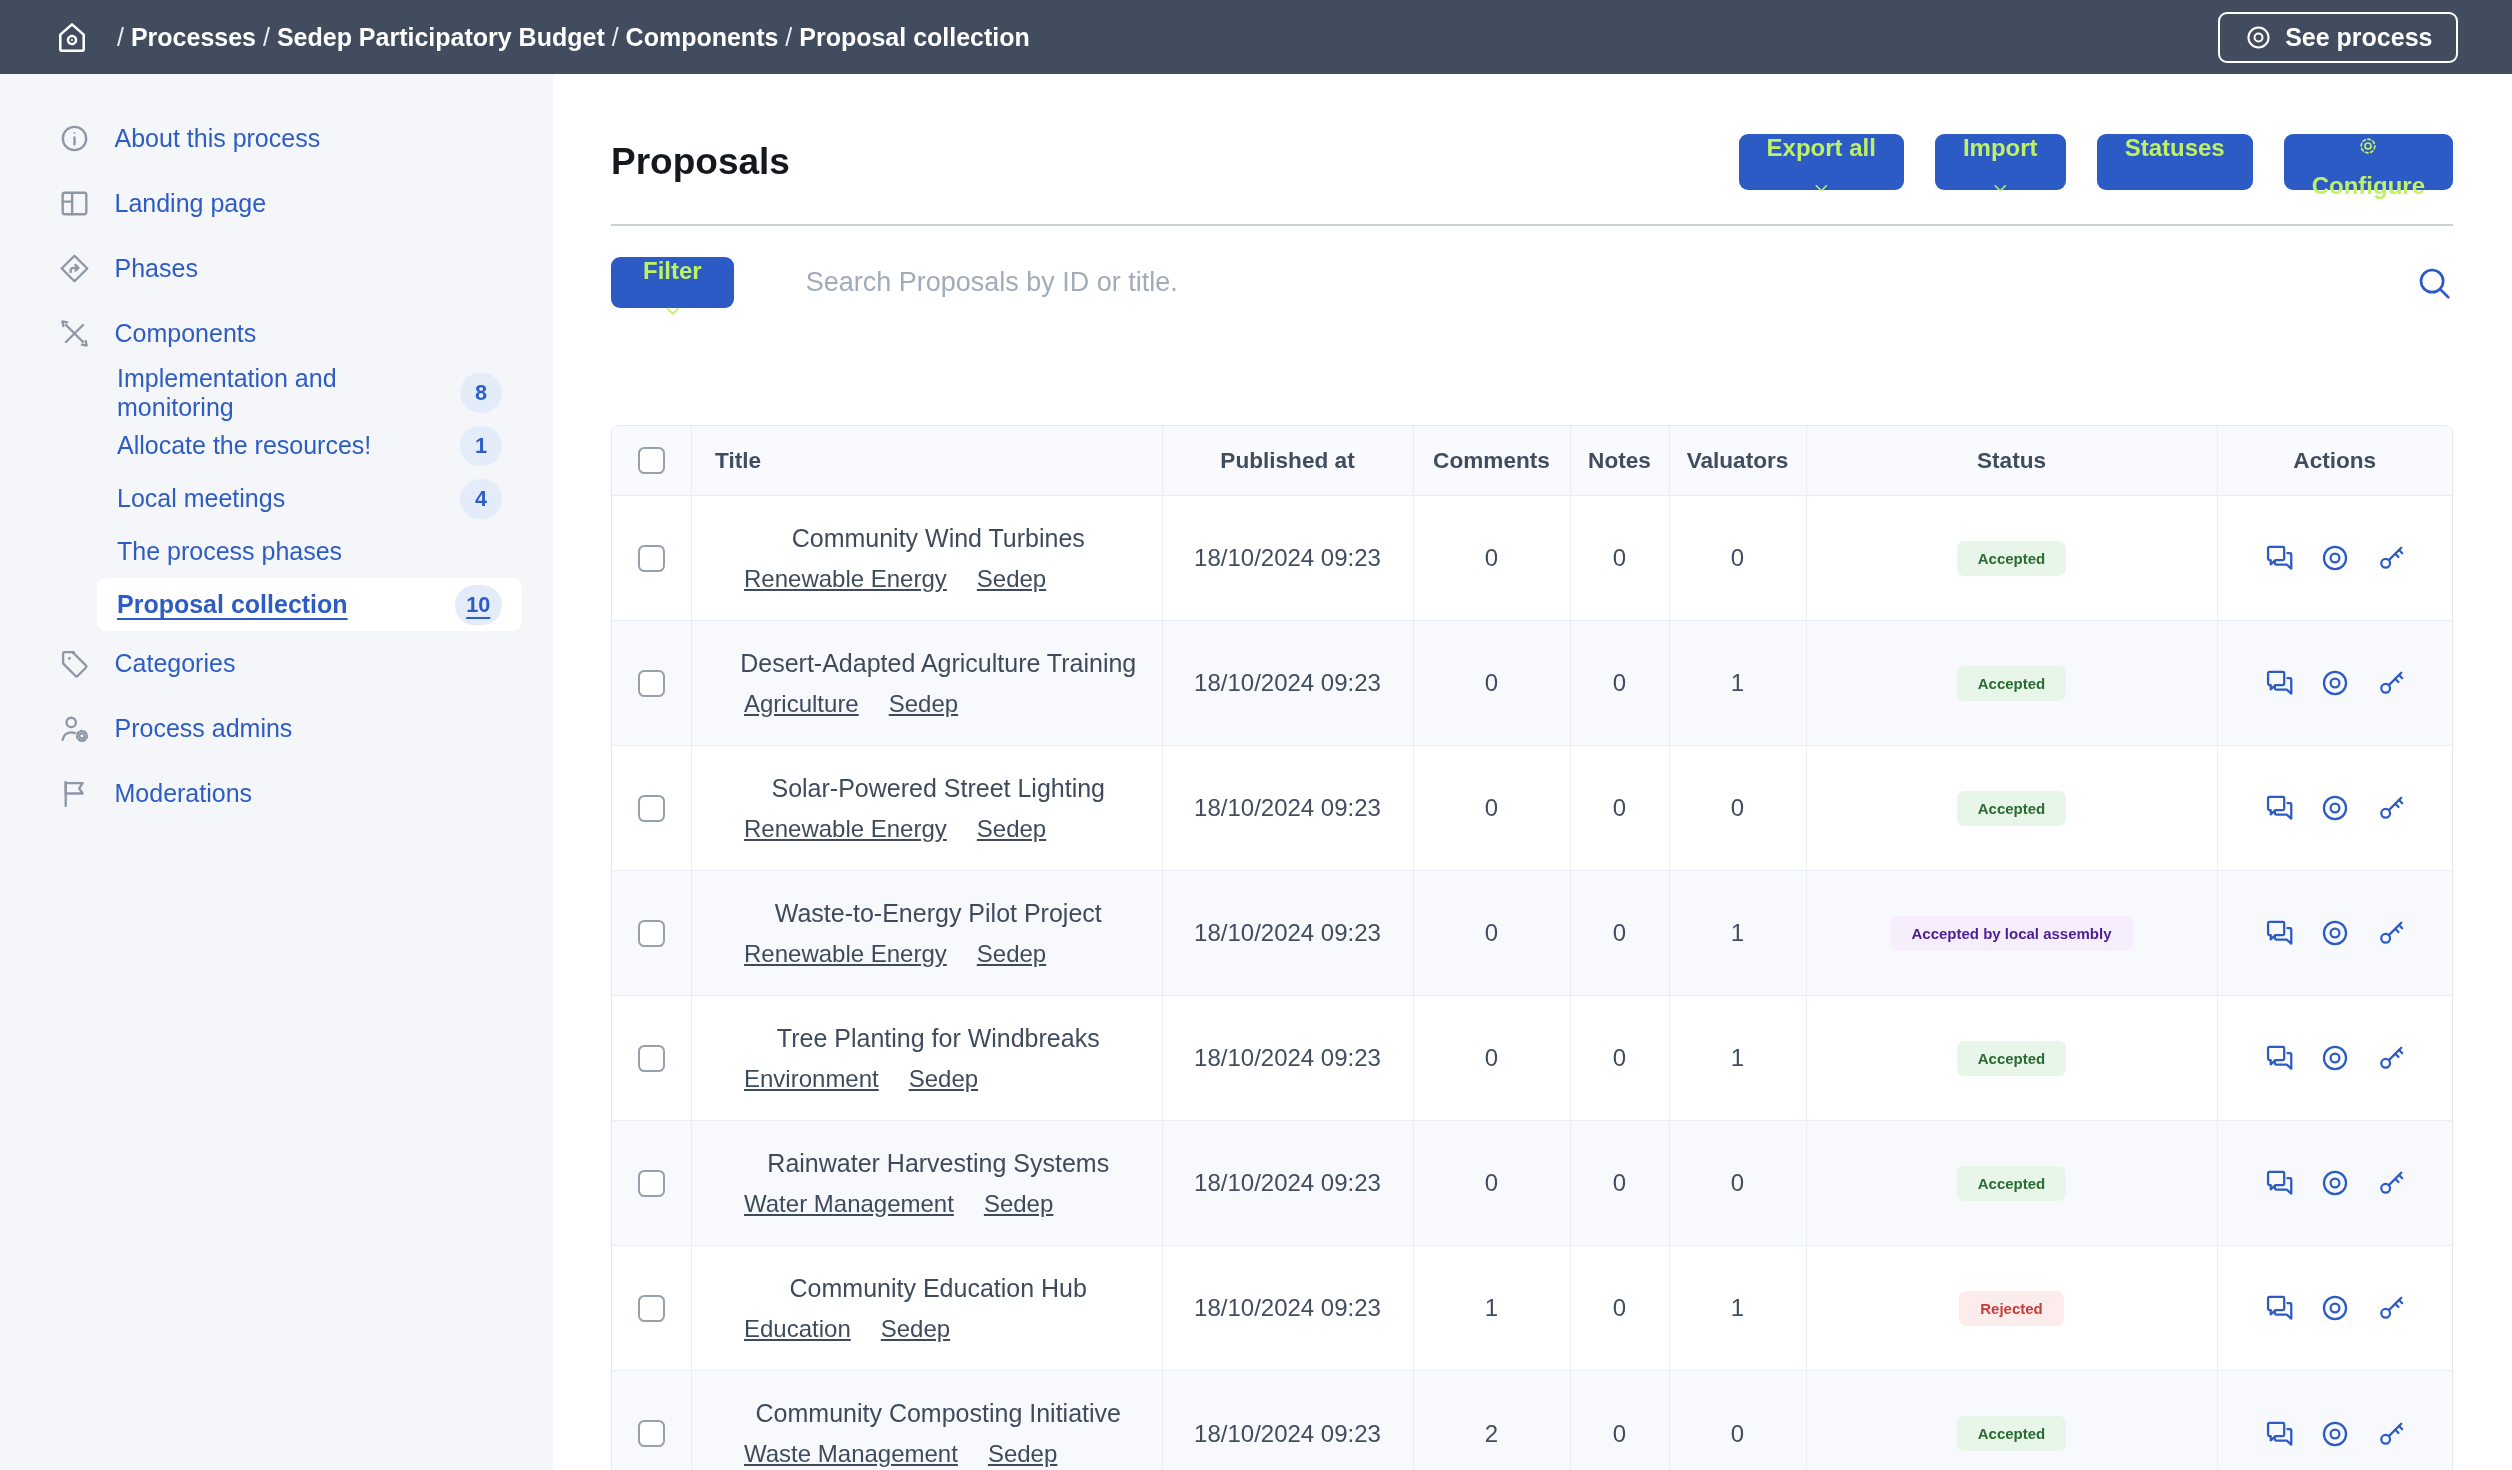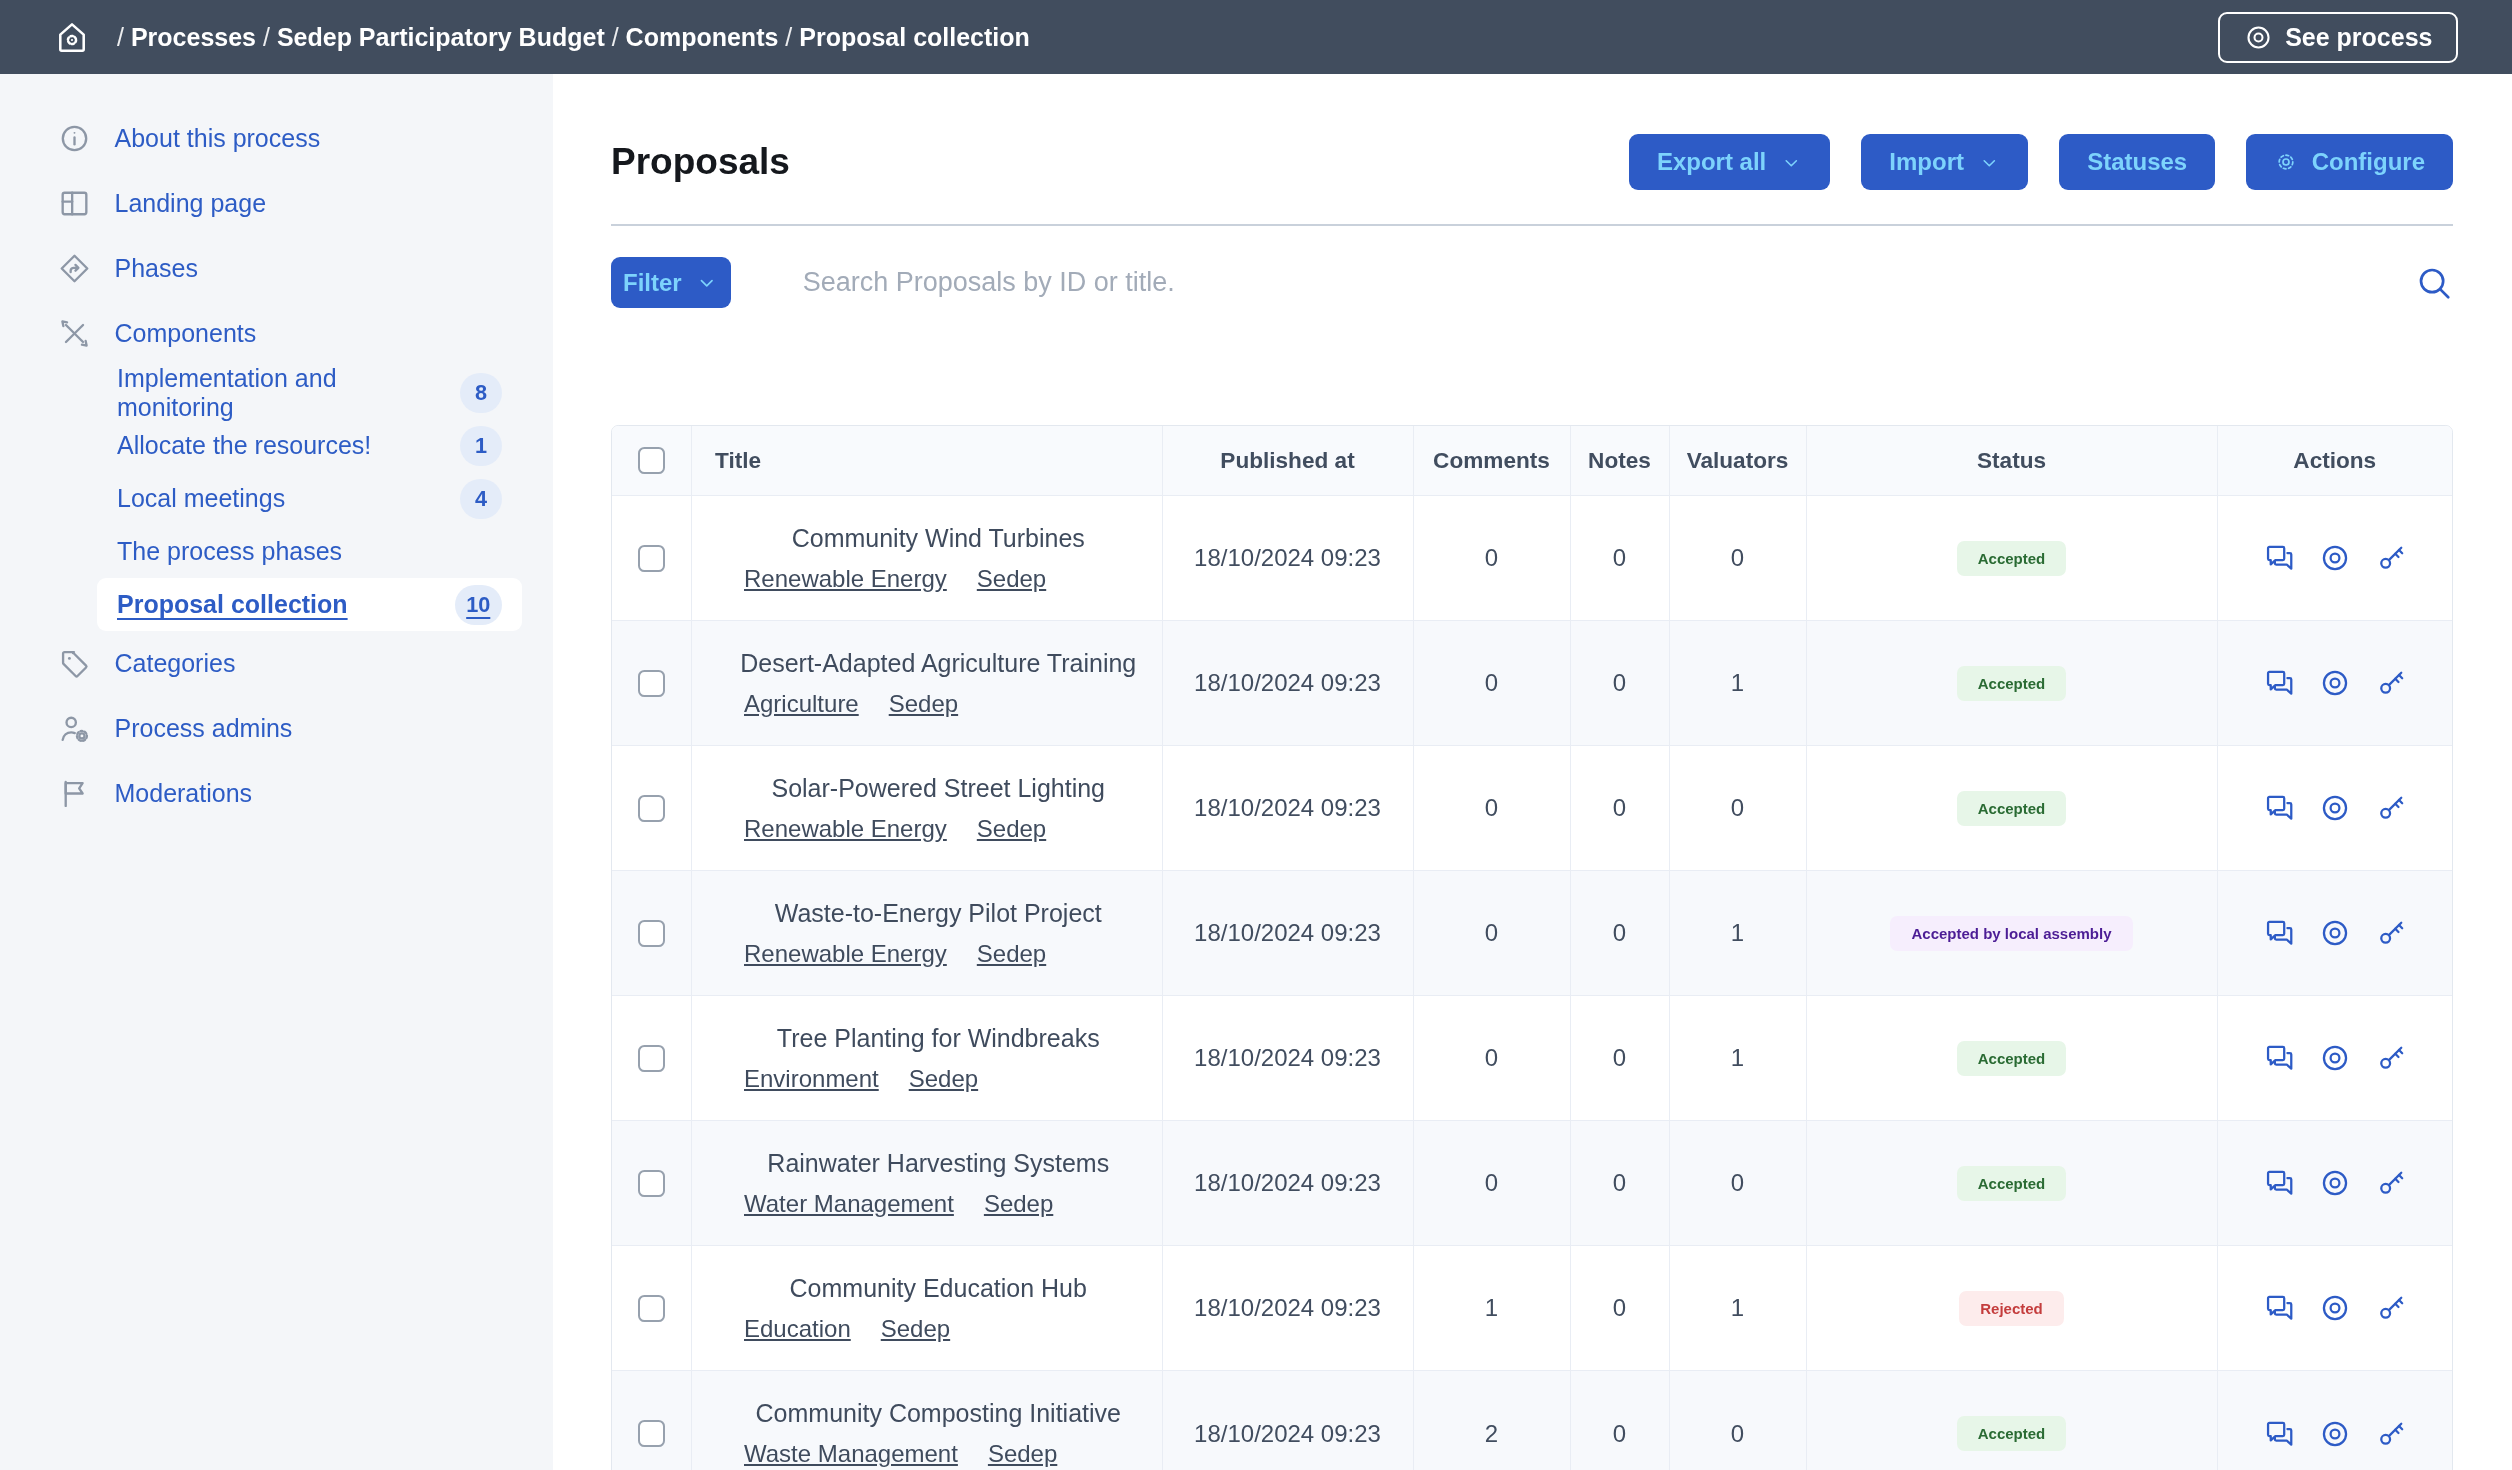--- a/index.html
+++ b/index.html
@@ -34,29 +34,29 @@
   .side-sub.selected { background: #fff; font-weight: 700; }
   .side-sub.selected .lbl, .side-sub.selected .badge { text-decoration: underline; text-underline-offset: 4.5px; }
   .badge { margin-left: auto; background: #e4ecf9; color: #2d5cc5; border-radius: 901px;
     min-width: 42px; height: 40px; display: inline-flex; align-items: center; justify-content: center;
     font-size: 21.7px; font-weight: 700; padding: 0 11.7px; }
 
   
   .main-header { display: flex; align-items: center; margin-top: 60px; }
   .page-title { font-size: 37px; font-weight: 700; color: #15181d; }
   .btn-row { margin-left: auto; display: flex; gap: 31px; }
-  .btn { background: #2d5bc6; color: #7dd3fc; border: none; border-radius: 9px; height: 56px;
+  .btn { background: #2d5bc6; color: #bef264; border: none; border-radius: 9px; height: 56px;
     padding: 0 28px; display: inline-flex; align-items: center; gap: 13.5px;
-    font-size: 24px; font-weight: 700; font-family: inherit; cursor: pointer; }
+    font-size: 24px; font-weight: 700; font-family: inherit; cursor: pointer; flex-direction: column; }
   .btn svg { width: 24px; height: 24px; }
   .divider { height: 1.8px; background: #c9d1db; margin-top: 34px; }
 
   
   .filter-row { display: flex; align-items: center; margin-top: 31px; height: 52px; }
-  .filter-btn { height: 51px; padding: 0 12px; }
+  .filter-btn { height: 51px; padding: 0 32px; }
   .search-input { flex: 1; margin-left: 72px; border: none; outline: none; font-size: 27px;
     color: #3f4b5d; font-family: inherit; background: transparent; }
   .search-input::placeholder { color: #a2abb8; }
   .search-icon { width: 38px; height: 38px; color: #2d5bc6; display: inline-flex; cursor: pointer; }
 
   
   .tablewrap { margin-top: 116px; border: 0.9px solid #e3e8ef; border-radius: 7.2px; overflow: hidden; }
   table { width: 100%; border-collapse: collapse; table-layout: fixed; }
   th { background: #f8fafd; height: 70px; font-size: 22.6px; font-weight: 700; color: #414d5f;
     border-right: 0.9px solid #e9edf4; text-align: center; }

